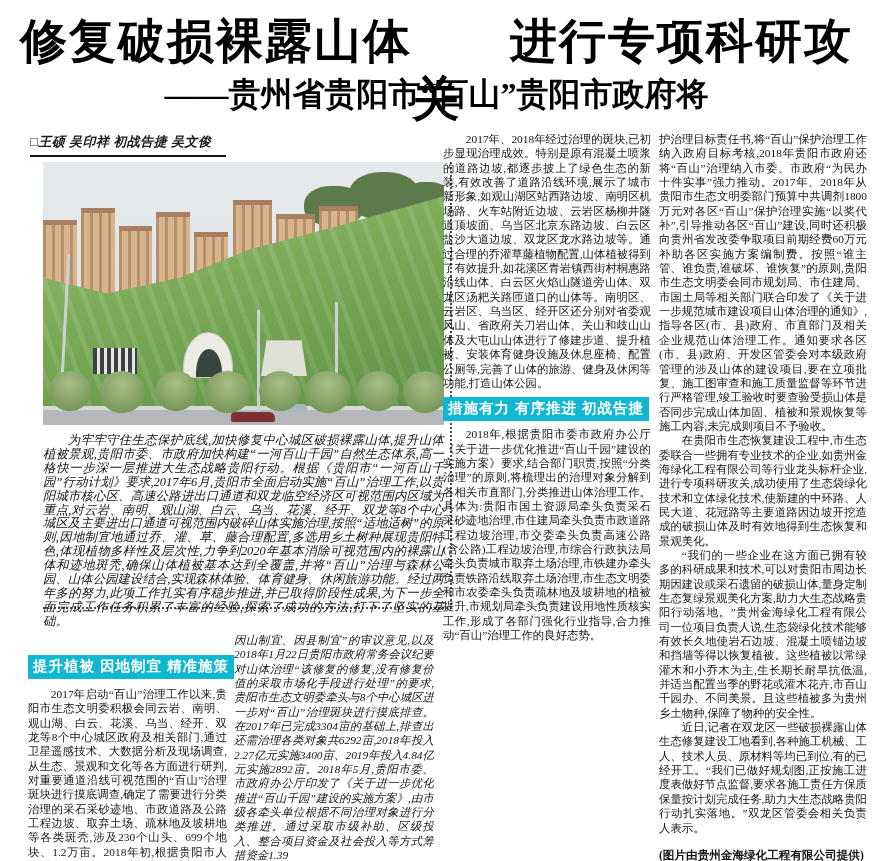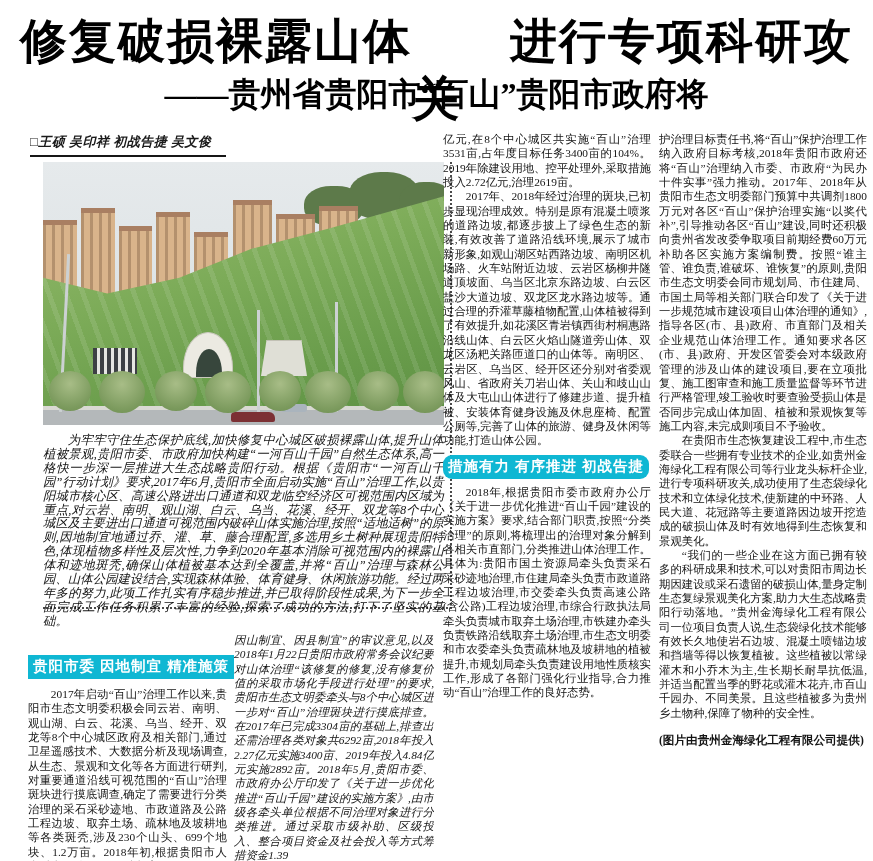--- a/index.html
+++ b/index.html
@@ -104,21 +104,21 @@
   #col3 { left:443px; top:132px; width:208px; height:729px; }
   #col4 { left:659px; top:132px; width:208px; height:729px; }
   
   .sec-header {
     display:inline-block; background:#0fb7d3; color:#ffffff;
     font-family:"Liberation Sans", sans-serif; font-weight:bold;
     font-size:14.5px; line-height:21px; padding:1px 5px 2px 5px;
     letter-spacing:1px; white-space:nowrap;
   }
   #sec1 { position:absolute; left:28px; top:655px; }
-  #col3 .sec-header { margin:7px 0 6px 0;border-radius:9px; }
+  #col3 .sec-header { margin:7px 0 6px 0; }
   .sec-wrap { text-indent:0 !important; }
 </style>
 </head>
 <body>
 
 <div class="headline-1">修复破损裸露山体　　进行专项科研攻关</div>
 <div class="headline-2">——贵州省贵阳市“百山”贵阳市政府将</div>
 
 <div class="byline">□王硕 吴印祥 初战告捷 吴文俊</div>
 
@@ -162,35 +162,35 @@
     <div class="p-tree" style="left:112px;bottom:14px;width:42px;height:40px;"></div>
     <div class="p-tree" style="left:162px;bottom:12px;width:46px;height:42px;"></div>
     <div class="p-tree" style="left:216px;bottom:14px;width:42px;height:40px;"></div>
     <div class="p-tree" style="left:262px;bottom:12px;width:46px;height:42px;"></div>
     <div class="p-tree" style="left:314px;bottom:14px;width:42px;height:40px;"></div>
     <div class="p-tree" style="left:360px;bottom:12px;width:44px;height:42px;"></div>
   </div>
   <p class="lead">为牢牢守住生态保护底线,加快修复中心城区破损裸露山体,提升山体植被景观,贵阳市委、市政府加快构建“一河百山千园”自然生态体系,高一格快一步深一层推进大生态战略贵阳行动。根据《贵阳市“一河百山千园”行动计划》要求,2017年6月,贵阳市全面启动实施“百山”治理工作,以贵阳城市核心区、高速公路进出口通道和双龙临空经济区可视范围内区域为重点,对云岩、南明、观山湖、白云、乌当、花溪、经开、双龙等8个中心城区及主要进出口通道可视范围内破碎山体实施治理,按照“适地适树”的原则,因地制宜地通过乔、灌、草、藤合理配置,多选用乡土树种展现贵阳特色,体现植物多样性及层次性,力争到2020年基本消除可视范围内的裸露山体和迹地斑秃,确保山体植被基本达到全覆盖,并将“百山”治理与森林公园、山体公园建设结合,实现森林体验、体育健身、休闲旅游功能。经过两年多的努力,此项工作扎实有序稳步推进,并已取得阶段性成果,为下一步全面完成工作任务积累了丰富的经验,探索了成功的方法,打下了坚实的基础。</p>
 </div>
 
-<div id="sec1" class="sec-header">贵阳市委 因地制宜 精准施策</div>
+<div id="sec1" class="sec-header">提升植被 因地制宜 精准施策</div>
 
 <div id="col1" class="col">
   <p>2017年启动“百山”治理工作以来,贵阳市生态文明委积极会同云岩、南明、观山湖、白云、花溪、乌当、经开、双龙等8个中心城区政府及相关部门,通过卫星遥感技术、大数据分析及现场调查,从生态、景观和文化等各方面进行研判,对重要通道沿线可视范围的“百山”治理斑块进行摸底调查,确定了需要进行分类治理的采石采砂迹地、市政道路及公路工程边坡、取弃土场、疏林地及坡耕地等各类斑秃,涉及230个山头、699个地块、1.2万亩。2018年初,根据贵阳市人大对山体治理要“因地制宜、</p>
 </div>
 
 <div id="col2" class="col">
   <p class="cont">因山制宜、因县制宜”的审议意见,以及2018年1月22日贵阳市政府常务会议纪要对山体治理“该修复的修复,没有修复价值的采取市场化手段进行处理”的要求,贵阳市生态文明委牵头与8个中心城区进一步对“百山”治理斑块进行摸底排查。在2017年已完成3304亩的基础上,排查出还需治理各类对象共6292亩,2018年投入2.27亿元实施3400亩、2019年投入4.84亿元实施2892亩。2018年5月,贵阳市委、市政府办公厅印发了《关于进一步优化推进“百山千园”建设的实施方案》,由市级各牵头单位根据不同治理对象进行分类推进。通过采取市级补助、区级投入、整合项目资金及社会投入等方式筹措资金1.39</p>
 </div>
 
 <div id="col3" class="col">
-  <p class="cont">亿元,在8个中心城区共实施“百山”治理3531亩,占年度目标任务3400亩的104%。2019年除建设用地、控平处理外,采取措施投入2.72亿元,治理2619亩。</p>
   <p>2017年、2018年经过治理的斑块,已初步显现治理成效。特别是原有混凝土喷浆的道路边坡,都逐步披上了绿色生态的新装,有效改善了道路沿线环境,展示了城市新形象,如观山湖区站西路边坡、南明区机场路、火车站附近边坡、云岩区杨柳井隧道顶坡面、乌当区北京东路边坡、白云区盐沙大道边坡、双龙区龙水路边坡等。通过合理的乔灌草藤植物配置,山体植被得到了有效提升,如花溪区青岩镇西街村桐惠路沿线山体、白云区火焰山隧道旁山体、双龙区汤粑关路匝道口的山体等。南明区、云岩区、乌当区、经开区还分别对省委观风山、省政府关刀岩山体、关山和歧山山体及大屯山山体进行了修建步道、提升植被、安装体育健身设施及休息座椅、配置公厕等,完善了山体的旅游、健身及休闲等功能,打造山体公园。</p>
   <p class="sec-wrap"><span class="sec-header">措施有力 有序推进 初战告捷</span></p>
   <p>2018年,根据贵阳市委市政府办公厅《关于进一步优化推进“百山千园”建设的实施方案》要求,结合部门职责,按照“分类治理”的原则,将梳理出的治理对象分解到各相关市直部门,分类推进山体治理工作。具体为:贵阳市国土资源局牵头负责采石采砂迹地治理,市住建局牵头负责市政道路工程边坡治理,市交委牵头负责高速公路(含公路)工程边坡治理,市综合行政执法局牵头负责城市取弃土场治理,市铁建办牵头负责铁路沿线取弃土场治理,市生态文明委和市农委牵头负责疏林地及坡耕地的植被提升,市规划局牵头负责建设用地性质核实工作,形成了各部门强化行业指导,合力推动“百山”治理工作的良好态势。</p>
 </div>
 
 <div id="col4" class="col">
   <p class="cont">护治理目标责任书,将“百山”保护治理工作纳入政府目标考核,2018年贵阳市政府还将“百山”治理纳入市委、市政府“为民办十件实事”强力推动。2017年、2018年从贵阳市生态文明委部门预算中共调剂1800万元对各区“百山”保护治理实施“以奖代补”,引导推动各区“百山”建设,同时还积极向贵州省发改委争取项目前期经费60万元补助各区实施方案编制费。按照“谁主管、谁负责,谁破坏、谁恢复”的原则,贵阳市生态文明委会同市规划局、市住建局、市国土局等相关部门联合印发了《关于进一步规范城市建设项目山体治理的通知》,指导各区(市、县)政府、市直部门及相关企业规范山体治理工作。通知要求各区(市、县)政府、开发区管委会对本级政府管理的涉及山体的建设项目,要在立项批复、施工图审查和施工质量监督等环节进行严格管理,竣工验收时要查验受损山体是否同步完成山体加固、植被和景观恢复等施工内容,未完成则项目不予验收。</p>
   <p>在贵阳市生态恢复建设工程中,市生态委联合一些拥有专业技术的企业,如贵州金海绿化工程有限公司等行业龙头标杆企业,进行专项科研攻关,成功使用了生态袋绿化技术和立体绿化技术,使新建的中环路、人民大道、花冠路等主要道路因边坡开挖造成的破损山体及时有效地得到生态恢复和景观美化。</p>
   <p>“我们的一些企业在这方面已拥有较多的科研成果和技术,可以对贵阳市周边长期因建设或采石遗留的破损山体,量身定制生态复绿景观美化方案,助力大生态战略贵阳行动落地。”贵州金海绿化工程有限公司一位项目负责人说,生态袋绿化技术能够有效长久地使岩石边坡、混凝土喷锚边坡和挡墙等得以恢复植被。这些植被以常绿灌木和小乔木为主,生长期长耐旱抗低温,并适当配置当季的野花或灌木花卉,市百山千园办、不同美景。且这些植被多为贵州乡土物种,保障了物种的安全性。</p>
+  <p>近日,记者在双龙区一些破损裸露山体生态修复建设工地看到,各种施工机械、工人、技术人员、原材料等均已到位,有的已经开工。“我们已做好规划图,正按施工进度表做好节点监督,要求各施工责任方保质保量按计划完成任务,助力大生态战略贵阳行动扎实落地。”双龙区管委会相关负责人表示。</p>
   <p class="credit">(图片由贵州金海绿化工程有限公司提供)</p>
 </div>
 
 </body></html>

